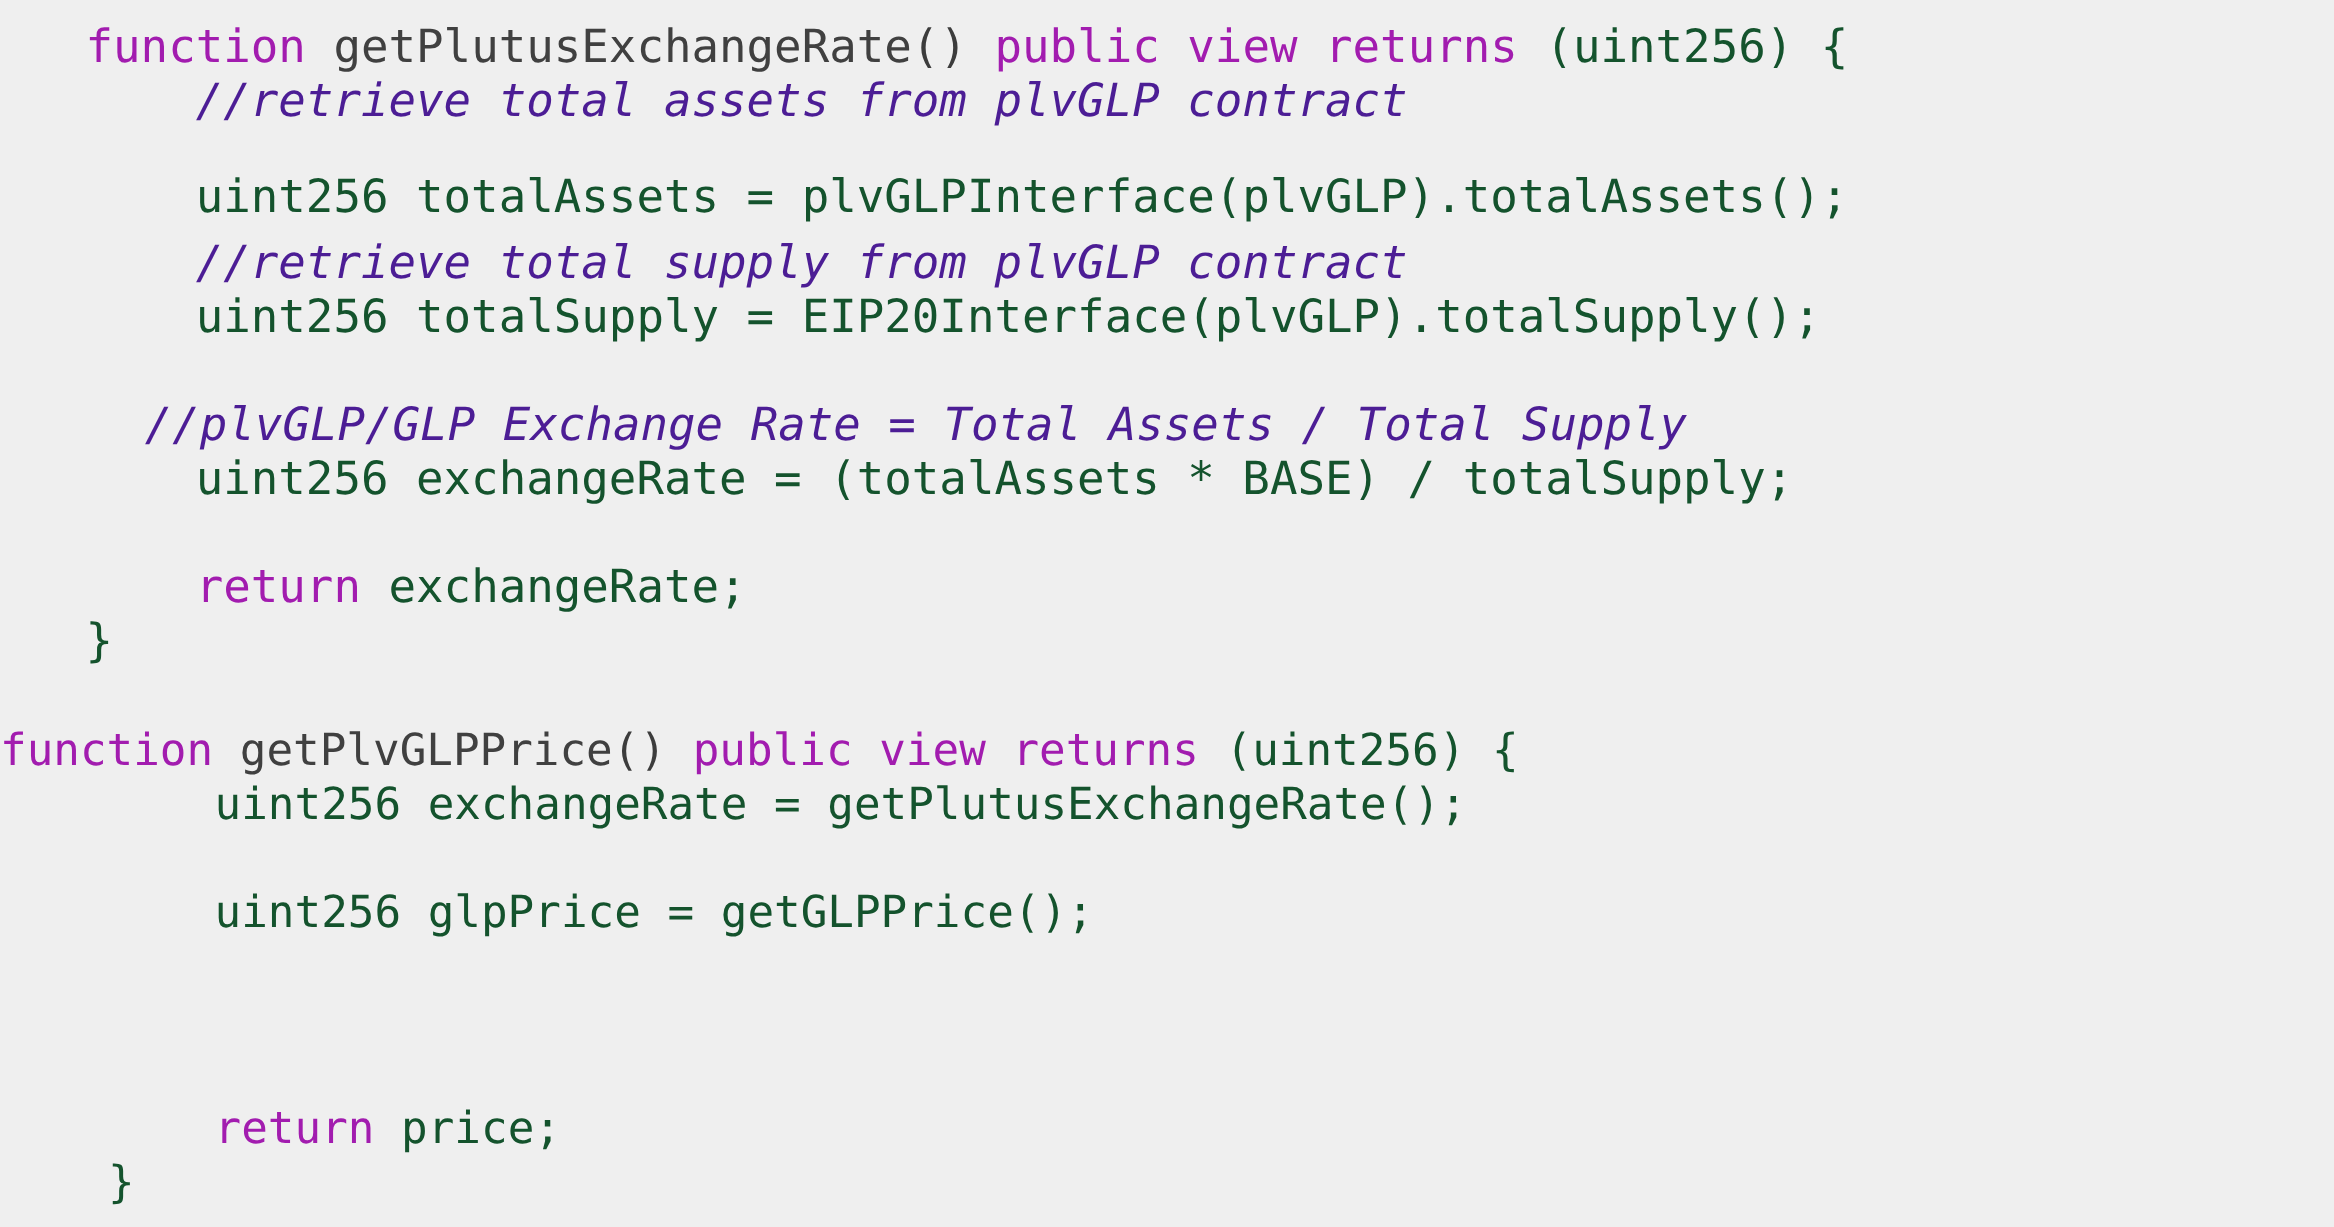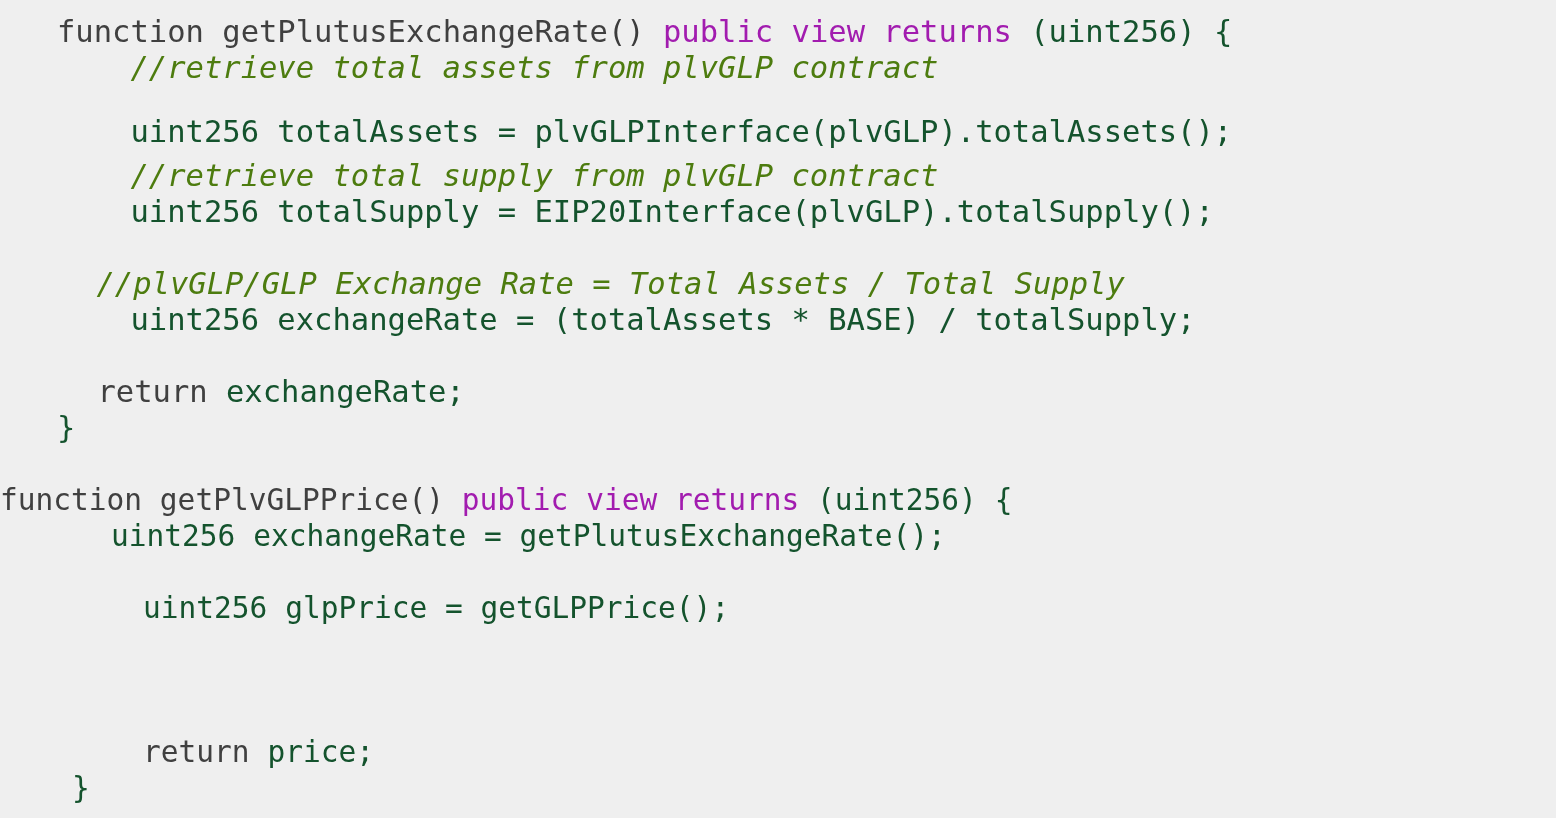--- a/index.html
+++ b/index.html
@@ -28,47 +28,47 @@
   .code-line {
     position: absolute;
     left: 0;
     white-space: pre;
     font-family: "DejaVu Sans Mono", monospace;
     font-size: 30px;
     line-height: 36px;
     color: #3c3c3c;
     letter-spacing: 0px;
   }
-  .tok-keyword   { color: #404040; }
+  .tok-keyword   { color: #a21caf; }
   .tok-modifier  { color: #a21caf; }
   .tok-fnname    { color: #404040; }
-  .tok-comment   { color: #4d7c0f; font-style: italic; }
+  .tok-comment   { color: #4c1d95; font-style: italic; }
   .tok-plain     { color: #14532d; }
   .tok-punct     { color: #3c3c3c; }
 </style>
 </head>
 <body>
 
 <div id="code-root">
   <div class="code-block" id="code-lines">
       <div class="code-line block-a line-a" style="top: 14px; padding-left: 57px; font-size: 30.5px;"><span class="tok-keyword">function</span><span class="tok-plain"> </span><span class="tok-fnname">getPlutusExchangeRate</span><span class="tok-punct">() </span><span class="tok-modifier">public view returns</span><span class="tok-plain"> (uint256) {</span></div>
       <div class="code-line block-a line-a" style="top: 50px; padding-left: 57px; font-size: 30.5px;"><span class="tok-plain">    </span><span class="tok-comment">//retrieve total assets from plvGLP contract</span></div>
       <div class="code-line block-a line-a" style="top: 86px; padding-left: 57px; font-size: 30.5px; margin-top: 28px;"><span class="tok-plain">    </span><span class="tok-plain">uint256 totalAssets = plvGLPInterface(plvGLP).totalAssets();</span></div>
       <div class="code-line block-a line-a" style="top: 122px; padding-left: 57px; font-size: 30.5px;"><span class="tok-plain">    </span><span class="tok-plain"></span></div>
       <div class="code-line block-a line-a" style="top: 158px; padding-left: 57px; font-size: 30.5px;"><span class="tok-plain">    </span><span class="tok-comment">//retrieve total supply from plvGLP contract</span></div>
       <div class="code-line block-a line-a" style="top: 194px; padding-left: 57px; font-size: 30.5px;"><span class="tok-plain">    </span><span class="tok-plain">uint256 totalSupply = EIP20Interface(plvGLP).totalSupply();</span></div>
       <div class="code-line block-a line-a" style="top: 230px; padding-left: 57px; font-size: 30.5px;"><span class="tok-plain">    </span><span class="tok-plain"></span></div>
       <div class="code-line block-a line-a" style="top: 266px; padding-left: 23px; font-size: 30.5px;"><span class="tok-plain">    </span><span class="tok-comment">//plvGLP/GLP Exchange Rate = Total Assets / Total Supply</span></div>
       <div class="code-line block-a line-a" style="top: 302px; padding-left: 57px; font-size: 30.5px;"><span class="tok-plain">    </span><span class="tok-plain">uint256 exchangeRate = (totalAssets * BASE) / totalSupply;</span></div>
       <div class="code-line block-a line-a" style="top: 338px; padding-left: 57px; font-size: 30.5px;"><span class="tok-plain">    </span><span class="tok-plain"></span></div>
-      <div class="code-line block-a line-a" style="top: 374px; padding-left: 24px; font-size: 30.5px;"><span class="tok-plain">    </span><span class="tok-keyword">return</span><span class="tok-plain"> exchangeRate;</span></div>
+      <div class="code-line block-a line-a" style="top: 374px; padding-left: 57px; font-size: 30.5px;"><span class="tok-plain">    </span><span class="tok-keyword">return</span><span class="tok-plain"> exchangeRate;</span></div>
       <div class="code-line block-a line-a" style="top: 410px; padding-left: 57px; font-size: 30.5px;"><span class="tok-plain">}</span></div>
       <div class="code-line block-b line-b" style="top: 446px; padding-left: 72px; font-size: 29.5px;"><span class="tok-plain"></span></div>
       <div class="code-line block-b line-b" style="top: 482px; font-size: 29.5px;"><span class="tok-keyword">function</span><span class="tok-plain"> </span><span class="tok-fnname">getPlvGLPPrice</span><span class="tok-punct">() </span><span class="tok-modifier">public view returns</span><span class="tok-plain"> (uint256) {</span></div>
-      <div class="code-line block-b line-b" style="top: 518px; padding-left: 40px; font-size: 29.5px;"><span class="tok-plain">    </span><span class="tok-plain">uint256 exchangeRate = getPlutusExchangeRate();</span></div>
+      <div class="code-line block-b line-b" style="top: 518px; padding-left: 72px; font-size: 29.5px;"><span class="tok-plain">    </span><span class="tok-plain">uint256 exchangeRate = getPlutusExchangeRate();</span></div>
       <div class="code-line block-b line-b" style="top: 554px; padding-left: 72px; font-size: 29.5px;"><span class="tok-plain">    </span><span class="tok-plain"></span></div>
       <div class="code-line block-b line-b" style="top: 590px; padding-left: 72px; font-size: 29.5px;"><span class="tok-plain">    </span><span class="tok-plain">uint256 glpPrice = getGLPPrice();</span></div>
       <div class="code-line block-b line-b" style="top: 626px; padding-left: 72px; font-size: 29.5px;"><span class="tok-plain">    </span><span class="tok-plain"></span></div>
       <div class="code-line block-b line-b" style="top: 662px; padding-left: 72px; font-size: 29.5px;"><span class="tok-plain">    </span></div>
       <div class="code-line block-b line-b" style="top: 698px; padding-left: 72px; font-size: 29.5px;"><span class="tok-plain">    </span><span class="tok-plain"></span></div>
       <div class="code-line block-b line-b" style="top: 734px; padding-left: 72px; font-size: 29.5px;"><span class="tok-plain">    </span><span class="tok-keyword">return</span><span class="tok-plain"> price;</span></div>
       <div class="code-line block-b line-b" style="top: 770px; padding-left: 72px; font-size: 29.5px;"><span class="tok-plain">}</span></div>
     </div>
 </div>
 

